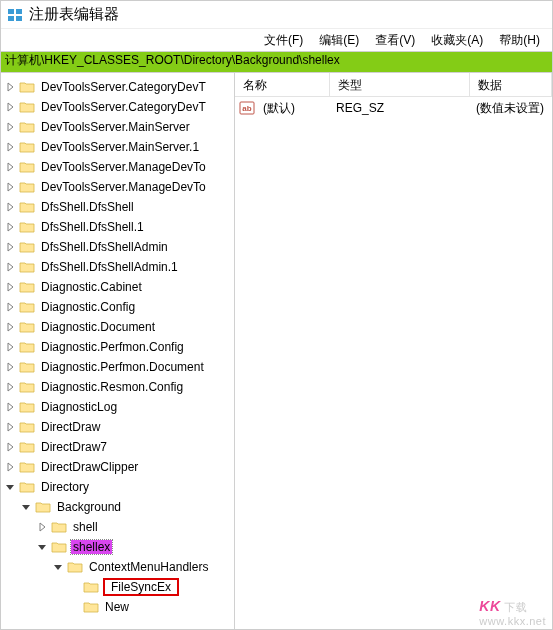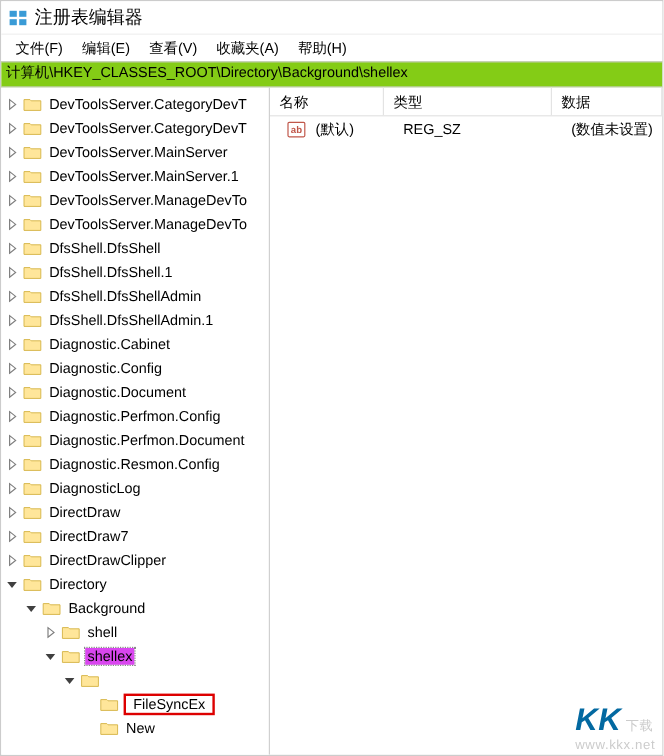--- a/index.html
+++ b/index.html
@@ -1,44 +1,44 @@
 <!DOCTYPE html>
 <html><head>
 <meta charset="utf-8">
 <style>
   * { box-sizing: border-box; }
   html, body { margin: 0; padding: 0; font-family: "Microsoft YaHei", "Segoe UI", sans-serif; font-size: 12px; color: #000; background: #fff; }
   .window { width: 553px; height: 630px; display: flex; flex-direction: column; border: 1px solid #ccc; overflow: hidden; position: relative; }
   .titlebar { height: 28px; display: flex; align-items: center; padding: 0 6px; background: #fff; border-bottom: 1px solid #eee; }
   .titlebar .icon { width: 16px; height: 16px; margin-right: 6px; display: inline-flex; }
   .titlebar .title { font-size: 15px; }
-  .menubar { height: 22px; display: flex; align-items: center; padding: 0 4px; background: #fff; }
+  .menubar { height: 22px; display: flex; align-items: center; padding: 0 4px; background: #fff; justify-content: flex-end; }
   .menubar .menu-item { padding: 2px 8px; cursor: default; }
   .addressbar { height: 22px; border-top: 1px solid #d0d0d0; border-bottom: 1px solid #d0d0d0; display: flex; align-items: flex-start; padding: 0 4px; background: #84cc16; }
   .content { flex: 1; display: flex; min-height: 0; }
   .tree { width: 248px; border-right: 1px solid #d0d0d0; overflow: hidden; padding-top: 4px; background: #fff; }
   .tree-row { display: flex; align-items: center; height: 20px; white-space: nowrap; }
   .tree-row .expander { width: 14px; height: 14px; display: inline-flex; align-items: center; justify-content: center; color: #666; cursor: default; }
   .tree-row .expander.none { visibility: hidden; }
   .tree-row .folder { width: 16px; height: 14px; margin: 0 4px 0 2px; display: inline-flex; }
   .tree-row .label { padding: 0 2px; }
   .tree-row.selected .label { outline: 1px dotted #888; background: #d946ef; }
   .tree-row.highlighted .label { border: 2px solid #d00; padding: 0 6px; height: 18px; display: inline-flex; align-items: center; }
   .list { flex: 1; display: flex; flex-direction: column; }
   .list-header { display: flex; height: 24px; border-bottom: 1px solid #e3e3e3; background: #fff; }
   .list-header .col { padding: 4px 8px; border-right: 1px solid #e3e3e3; color: #000; }
   .col-name { width: 95px; }
   .col-type { width: 140px; }
   .col-data { flex: 1; }
   .list-body { flex: 1; }
   .list-row { display: flex; height: 22px; align-items: center; }
   .list-row .cell { padding: 2px 8px; overflow: hidden; white-space: nowrap; }
-  .list-row .icon { width: 16px; height: 16px; margin-left: 14px; display: inline-flex; align-items: center; justify-content: flex-start; }
+  .list-row .icon { width: 16px; height: 16px; margin-left: 4px; display: inline-flex; align-items: center; justify-content: flex-start; }
   .watermark { position: absolute; right: 6px; bottom: 2px; color: #ccc; font-size: 11px; letter-spacing: 0.5px; pointer-events: none; }
-  .watermark .kk { font-size: 26px; font-weight: 700; color: #0369a1; font-style: italic; }
+  .watermark .kk { font-size: 14px; font-weight: 700; color: #ec4899; font-style: italic; }
 </style>
 </head>
 <body>
 
 <div class="window">
 
   <div class="titlebar">
     <span class="icon">
       <svg viewBox="0 0 16 16" width="16" height="16">
         <rect x="1" y="2" width="6" height="5" fill="#3a9bd6"></rect>
@@ -380,20 +380,21 @@
           <span class="expander">
             <svg viewBox="0 0 10 10" width="10" height="10">
               <path d="M1 3 L9 3 L5 8 Z" fill="#404040"></path>
             </svg>
           </span>
           <span class="folder">
             <svg viewBox="0 0 16 14" width="16" height="14">
               <path d="M1 3 L1 12 L15 12 L15 4 L7 4 L6 3 Z" fill="#ffe69a" stroke="#d6b64a" stroke-width="0.8"></path>
             </svg>
           </span>
+          <span class="label">ContextMenuHandlers</span>
         </div>
         <div class="tree-row highlighted" style="padding-left: 66px;">
           <span class="expander none"></span>
           <span class="folder">
             <svg viewBox="0 0 16 14" width="16" height="14">
               <path d="M1 3 L1 12 L15 12 L15 4 L7 4 L6 3 Z" fill="#ffe69a" stroke="#d6b64a" stroke-width="0.8"></path>
             </svg>
           </span>
           <span class="label">FileSyncEx</span>
         </div>

